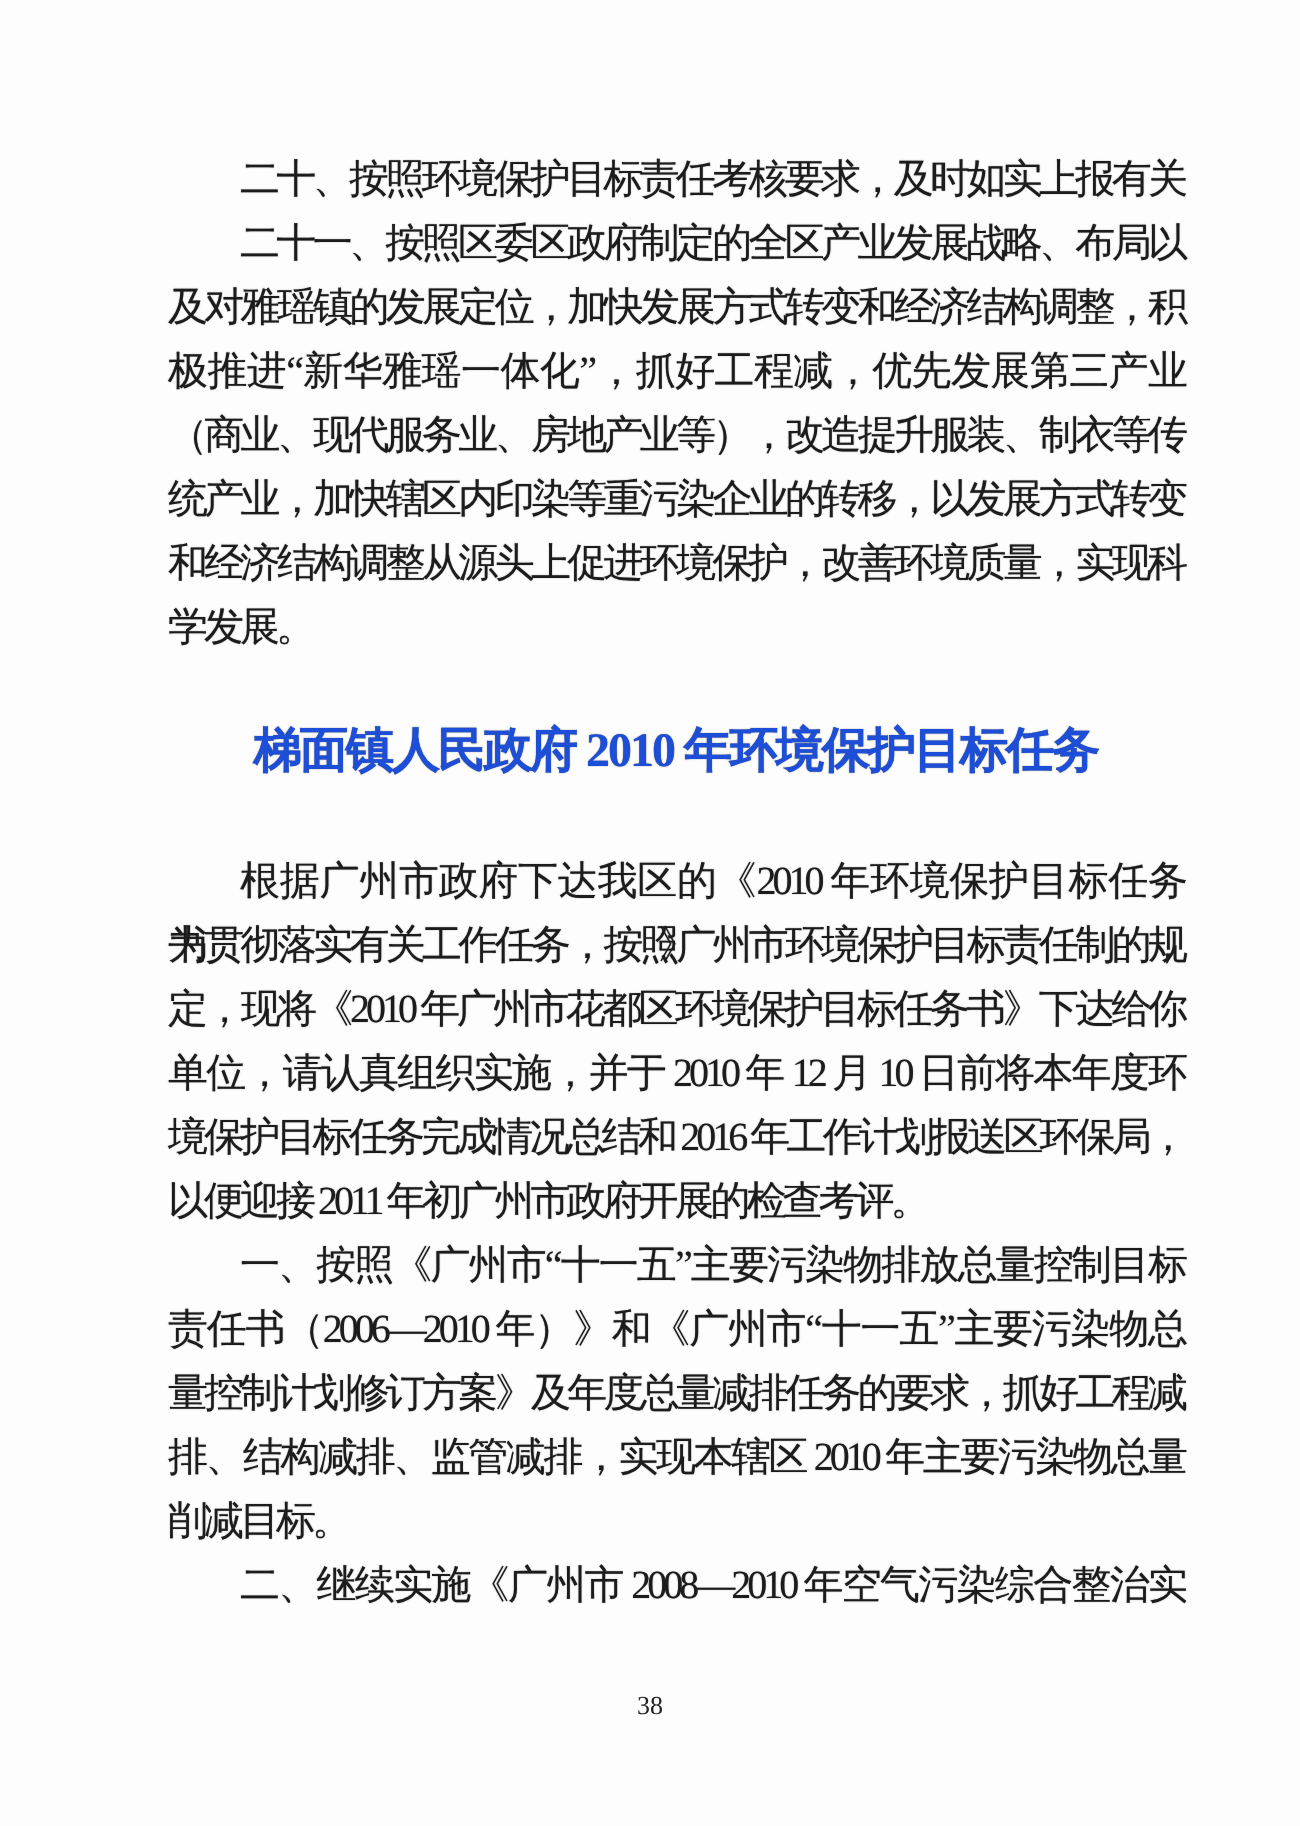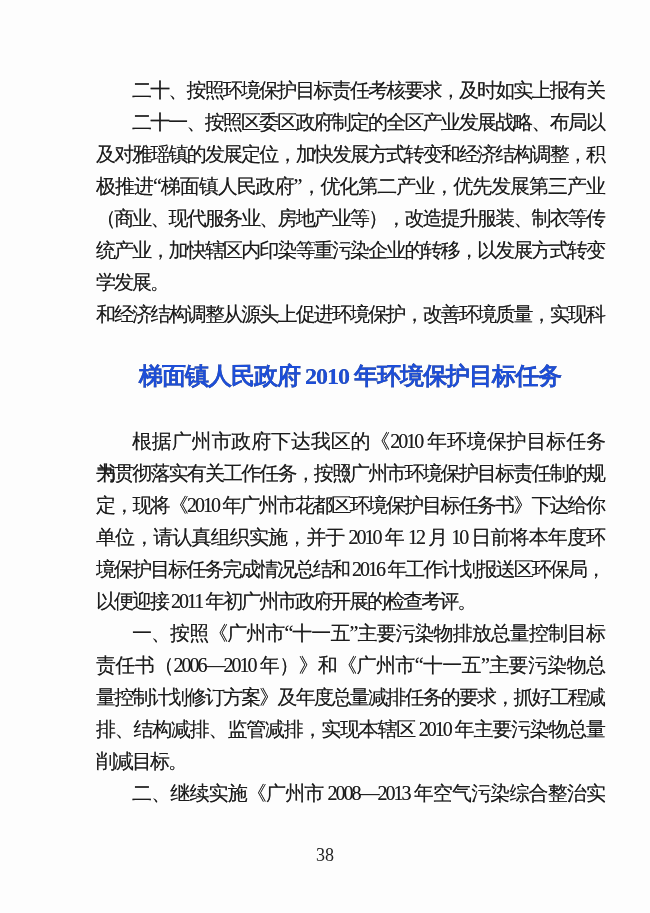--- a/index.html
+++ b/index.html
@@ -14,21 +14,20 @@
     background: #fdfdfd;
     overflow: hidden;
     font-family: "Liberation Serif", "DejaVu Serif", serif;
     color: #1c1c1c;
   }
   .doc-body {
     position: absolute;
     left: 84px;
     top: 74px;
     width: 508px;
-    margin-left: 12px;
   }
   .para { margin: 0; padding: 0; }
   .line {
     font-size: 20px;
     letter-spacing: -2px;
     line-height: 32px;
     height: 32px;
     white-space: normal;
     text-align: justify;
     text-align-last: justify;
@@ -46,42 +45,42 @@
     text-align: center;
     color: #1d4ed8;
     text-shadow: 0 0 0.6px rgba(20,20,20,0.7);
   }
   .page-number {
     position: absolute;
     top: 845px;
     left: 0;
     width: 100%;
     text-align: center;
-    font-size: 18px;
+    font-size: 13px;
     letter-spacing: 0;
     color: #222;
   }
 </style>
 </head>
 <body>
 
 <div class="page">
   <div class="doc-body">
     <section>
         <div class="para">
           <div class="line first">二十、按照环境保护目标责任考核要求，及时如实上报有关</div>
         </div>
         <div class="para">
           <div class="line first">二十一、按照区委区政府制定的全区产业发展战略、布局以</div>
           <div class="line">及对雅瑶镇的发展定位，加快发展方式转变和经济结构调整，积</div>
-          <div class="line">极推进“梯面镇人民政府”，优化第二产业，优先发展第三产业</div>
+          <div class="line">极推进“新华雅瑶一体化”，抓好工程减，优先发展第三产业</div>
           <div class="line">（商业、现代服务业、房地产业等），改造提升服装、制衣等传</div>
           <div class="line">统产业，加快辖区内印染等重污染企业的转移，以发展方式转变</div>
+          <div class="line">和经济结构调整从源头上促进环境保护，改善环境质量，实现科</div>
           <div class="line last">学发展。</div>
-          <div class="line">和经济结构调整从源头上促进环境保护，改善环境质量，实现科</div>
         </div>
       </section>
 
     <h1 class="heading">梯面镇人民政府 2010 年环境保护目标任务</h1>
 
     <section>
         <div class="para">
           <div class="line first">根据广州市政府下达我区的《2010 年环境保护目标任务书》，</div>
           <div class="line">为贯彻落实有关工作任务，按照广州市环境保护目标责任制的规</div>
           <div class="line">定，现将《2010 年广州市花都区环境保护目标任务书》下达给你</div>
@@ -90,19 +89,19 @@
           <div class="line last">以便迎接 2011 年初广州市政府开展的检查考评。</div>
         </div>
         <div class="para">
           <div class="line first">一、按照《广州市“十一五”主要污染物排放总量控制目标</div>
           <div class="line">责任书（2006—2010 年）》和《广州市“十一五”主要污染物总</div>
           <div class="line">量控制计划修订方案》及年度总量减排任务的要求，抓好工程减</div>
           <div class="line">排、结构减排、监管减排，实现本辖区 2010 年主要污染物总量</div>
           <div class="line last">削减目标。</div>
         </div>
         <div class="para">
-          <div class="line first">二、继续实施《广州市 2008—2013 年空气污染综合整治实</div>
+          <div class="line first">二、继续实施《广州市 2008—2010 年空气污染综合整治实</div>
         </div>
       </section>
   </div>
 
   <div class="page-number">38</div>
 </div>
 
 </body></html>

